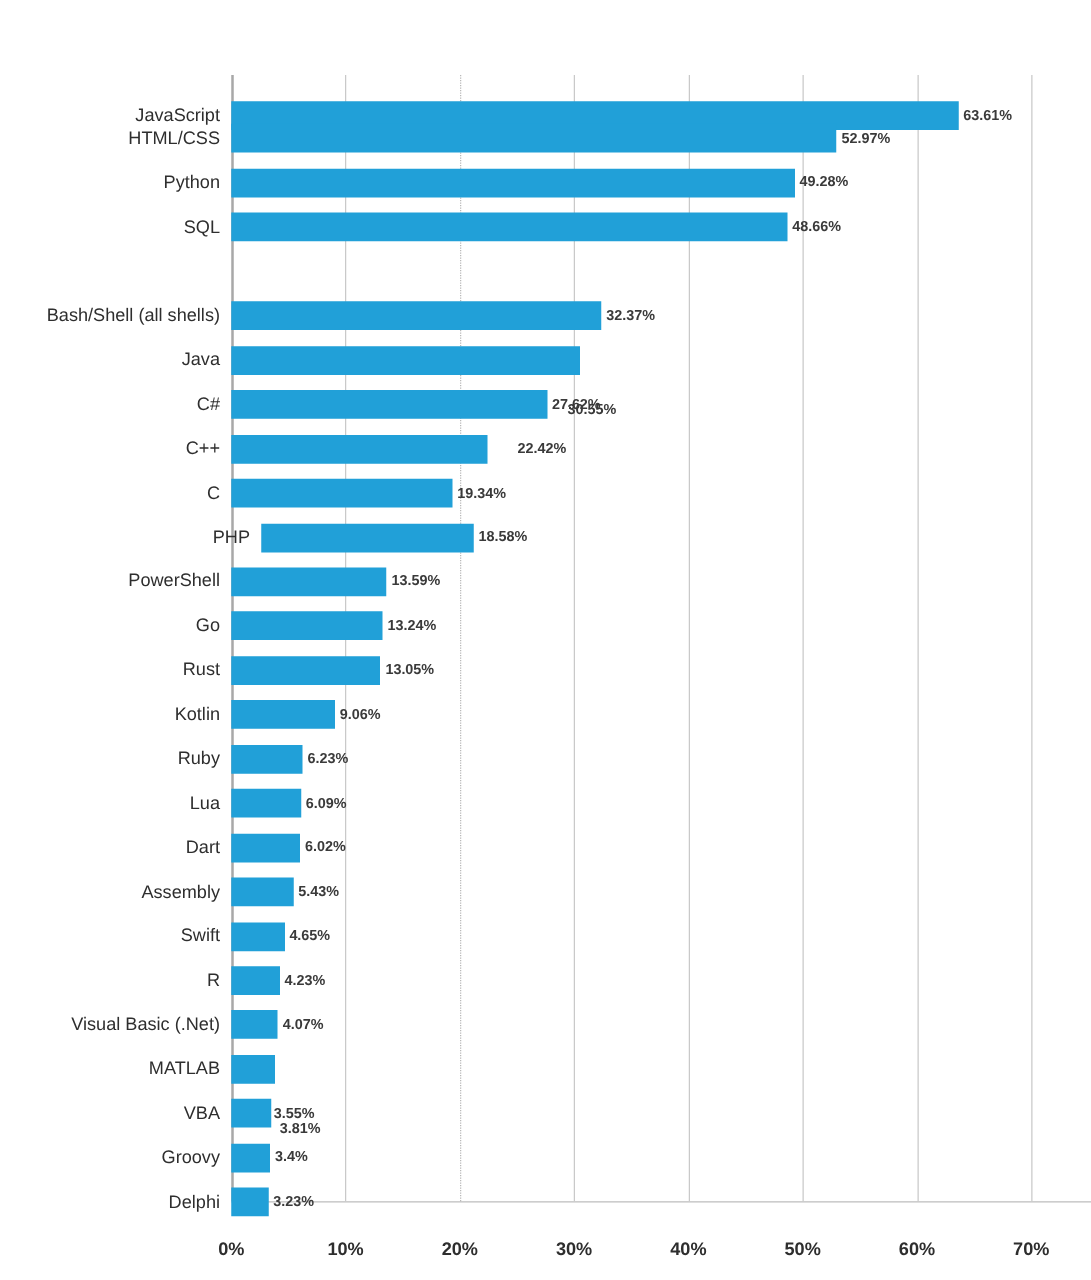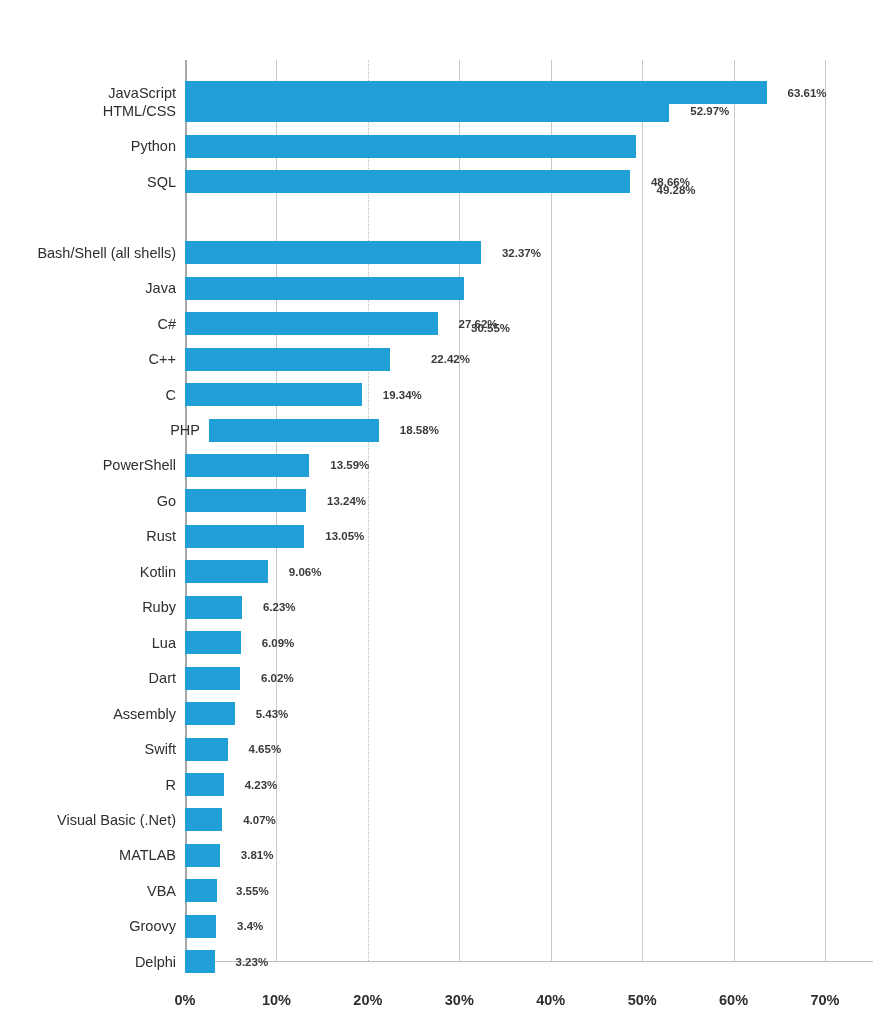--- a/index.html
+++ b/index.html
@@ -101,21 +101,21 @@
     background: #21a0d8;
   }
   .bar-value {
     position: absolute;
     top: 50%;
     transform: translateY(-50%);
     font-size: 11.5px;
     font-weight: bold;
     color: #3a3a3a;
     white-space: nowrap;
-    padding-left: 21px;
+    padding-left: 4px;
   }
   .cat-label {
     position: absolute;
     right: 100%;
     top: 50%;
     transform: translateY(-50%);
     margin-right: 9px;
     font-size: 14.5px;
     color: #2e2e2e;
     white-space: nowrap;
@@ -167,21 +167,21 @@
           <div class="bar-value" style="left: 581.577px;">63.61%</div>
         </div>
         <div class="bar-row" style="top: 39.45px;">
           <div class="cat-label">HTML/CSS</div>
           <div class="bar" style="width: 484.297px; background: rgb(33, 160, 216); height: 23px;"></div>
           <div class="bar-value" style="left: 484.297px;">52.97%</div>
         </div>
         <div class="bar-row" style="top: 74.9px;">
           <div class="cat-label">Python</div>
           <div class="bar" style="width: 450.56px; background: rgb(33, 160, 216); height: 23px;"></div>
-          <div class="bar-value" style="left: 450.56px; margin-top: 44px;">49.28%</div>
+          <div class="bar-value" style="left: 450.56px;">49.28%</div>
         </div>
         <div class="bar-row" style="top: 110.35px;">
           <div class="cat-label">SQL</div>
           <div class="bar" style="width: 444.891px; background: rgb(33, 160, 216); height: 23px;"></div>
           <div class="bar-value" style="left: 444.891px;">48.66%</div>
         </div>
         <div class="bar-row" style="top: 181.25px;">
           <div class="cat-label">Bash/Shell (all shells)</div>
           <div class="bar" style="width: 295.954px; background: rgb(33, 160, 216); height: 23px;"></div>
           <div class="bar-value" style="left: 295.954px;">32.37%</div>
@@ -262,21 +262,21 @@
           <div class="bar-value" style="left: 38.6743px;">4.23%</div>
         </div>
         <div class="bar-row" style="top: 748.45px;">
           <div class="cat-label">Visual Basic (.Net)</div>
           <div class="bar" style="width: 37.2114px; background: rgb(33, 160, 216); height: 23px;"></div>
           <div class="bar-value" style="left: 37.2114px;">4.07%</div>
         </div>
         <div class="bar-row" style="top: 783.9px;">
           <div class="cat-label">MATLAB</div>
           <div class="bar" style="width: 34.8343px; background: rgb(33, 160, 216); height: 23px;"></div>
-          <div class="bar-value" style="left: 34.8343px;">3.81%</div>
+          <div class="bar-value" style="left: 34.8343px; margin-top: 48px;">3.81%</div>
         </div>
         <div class="bar-row" style="top: 819.35px;">
           <div class="cat-label">VBA</div>
           <div class="bar" style="width: 32.4571px; background: rgb(33, 160, 216); height: 23px;"></div>
           <div class="bar-value" style="left: 30px;">3.55%</div>
         </div>
         <div class="bar-row" style="top: 854.8px;">
           <div class="cat-label">Groovy</div>
           <div class="bar" style="width: 31.0857px; background: rgb(33, 160, 216); height: 23px;"></div>
           <div class="bar-value" style="left: 31.0857px;">3.4%</div>

